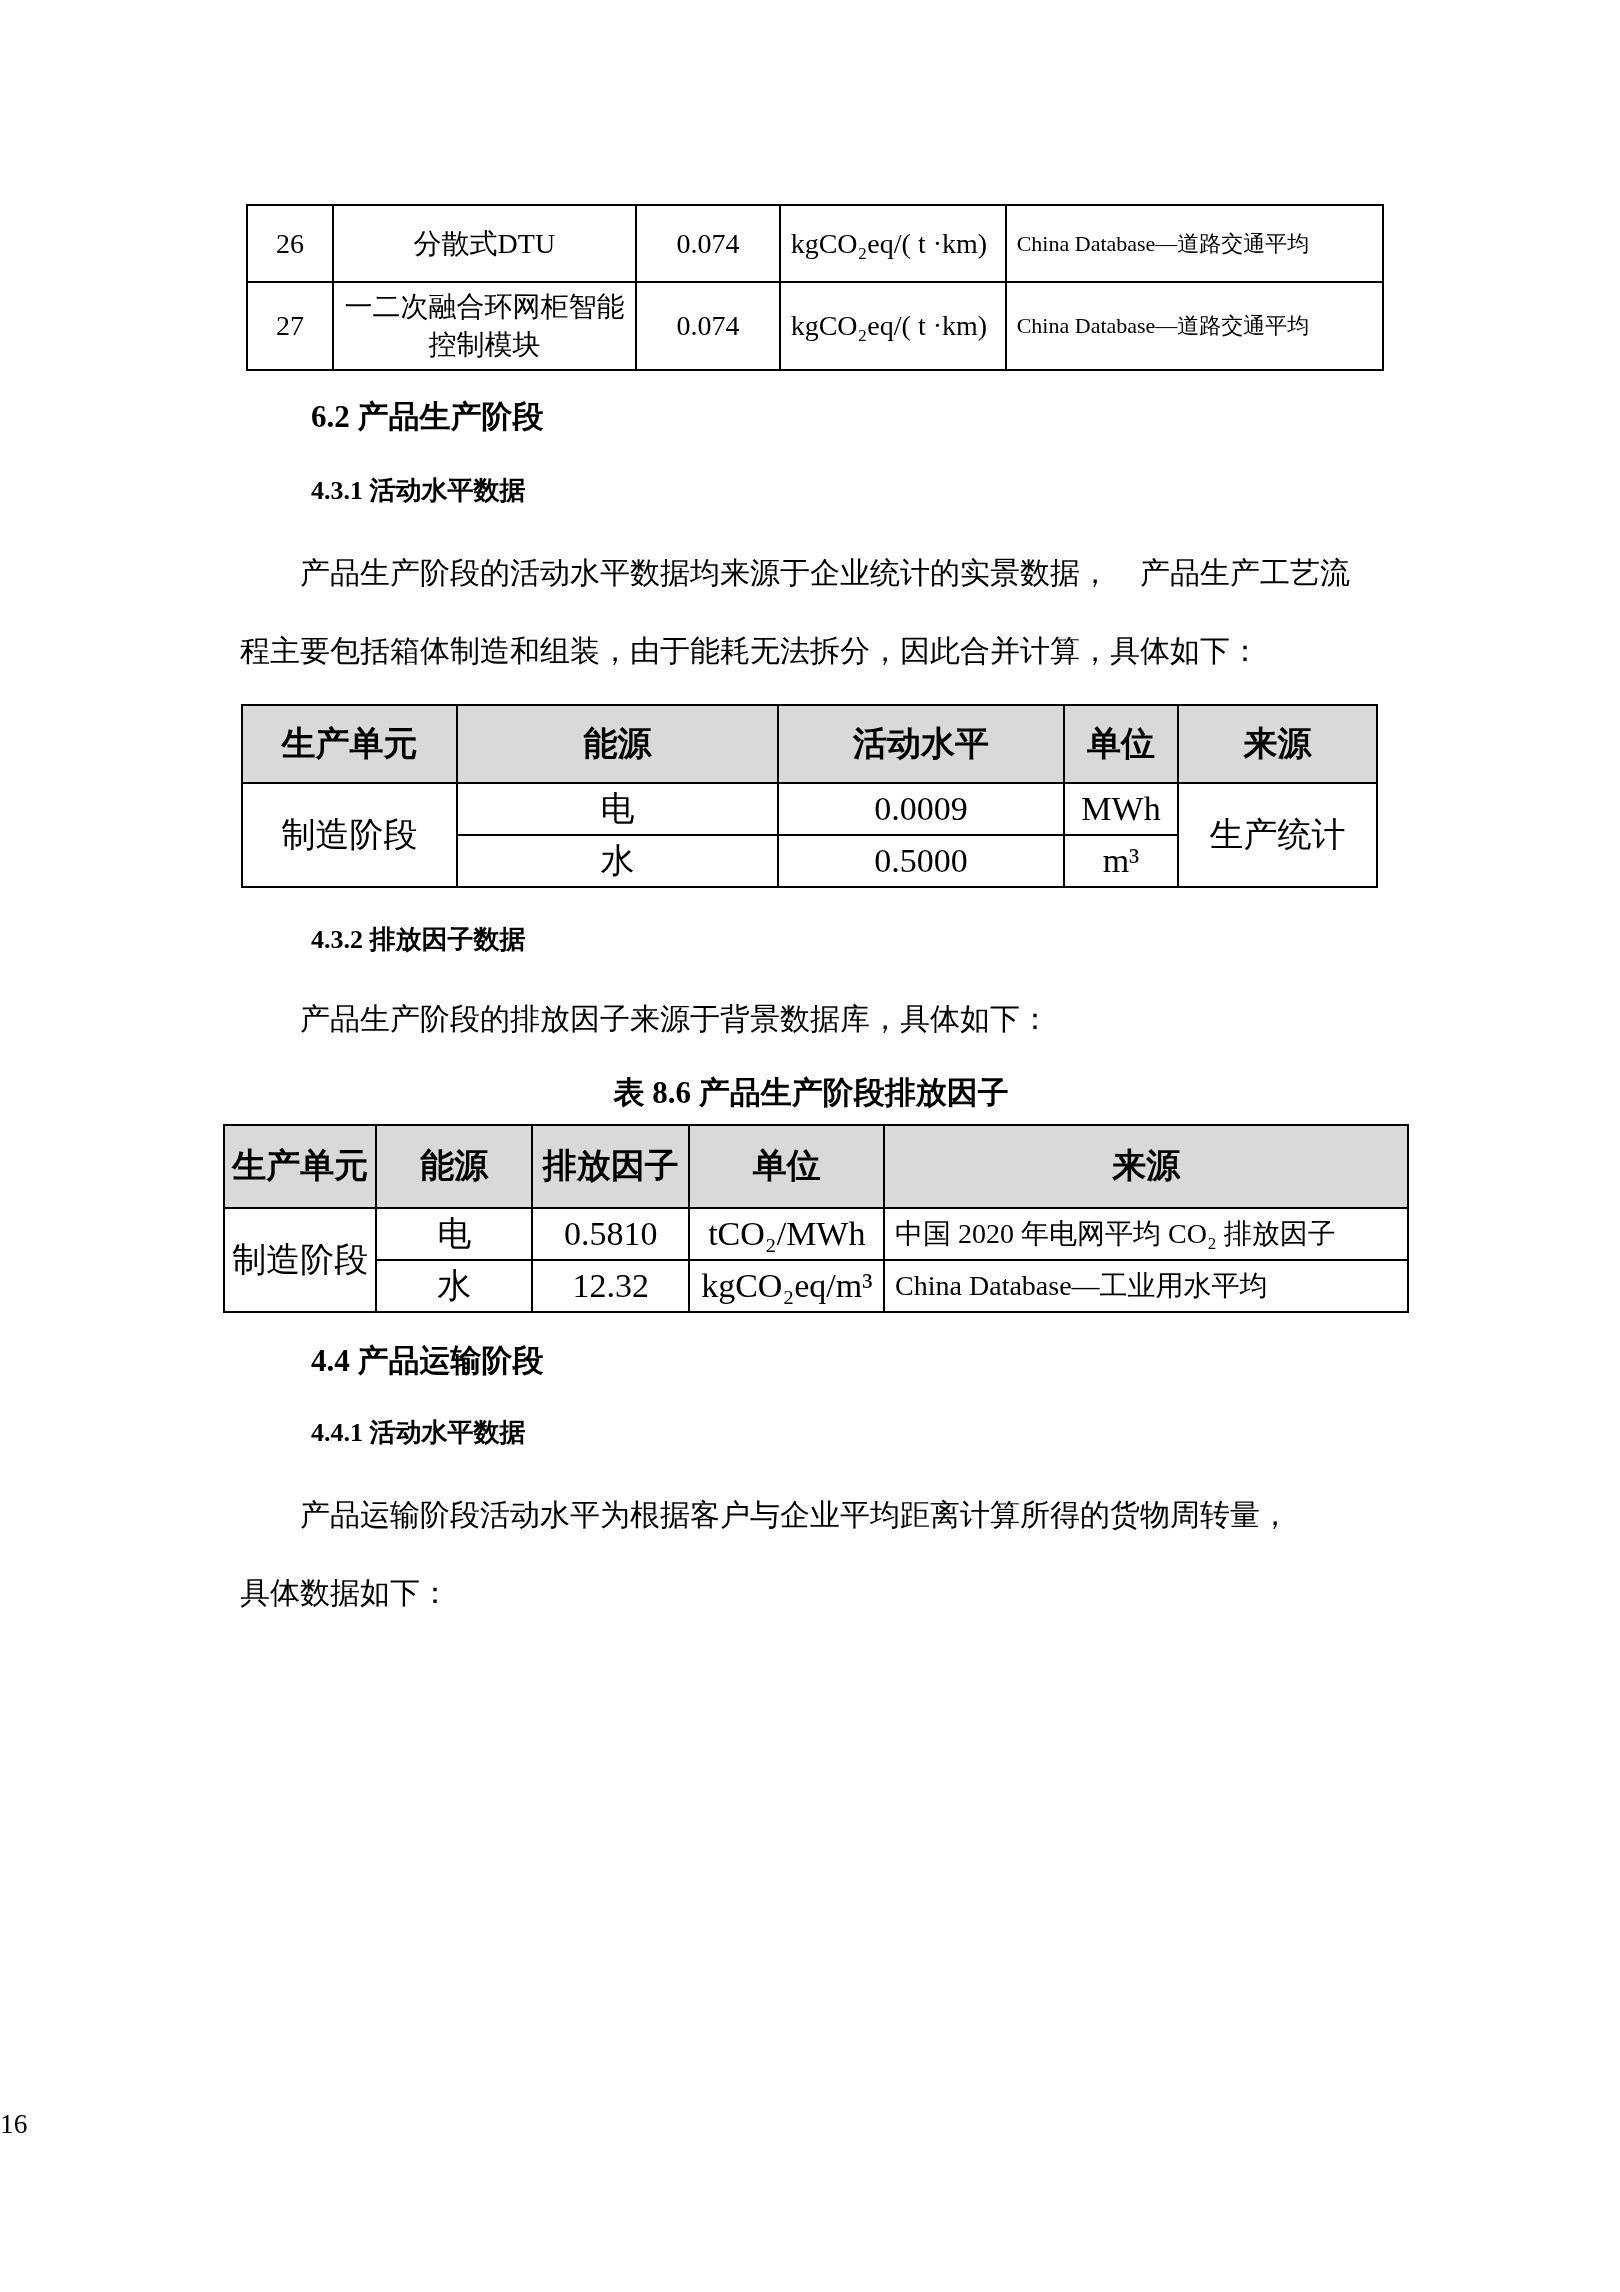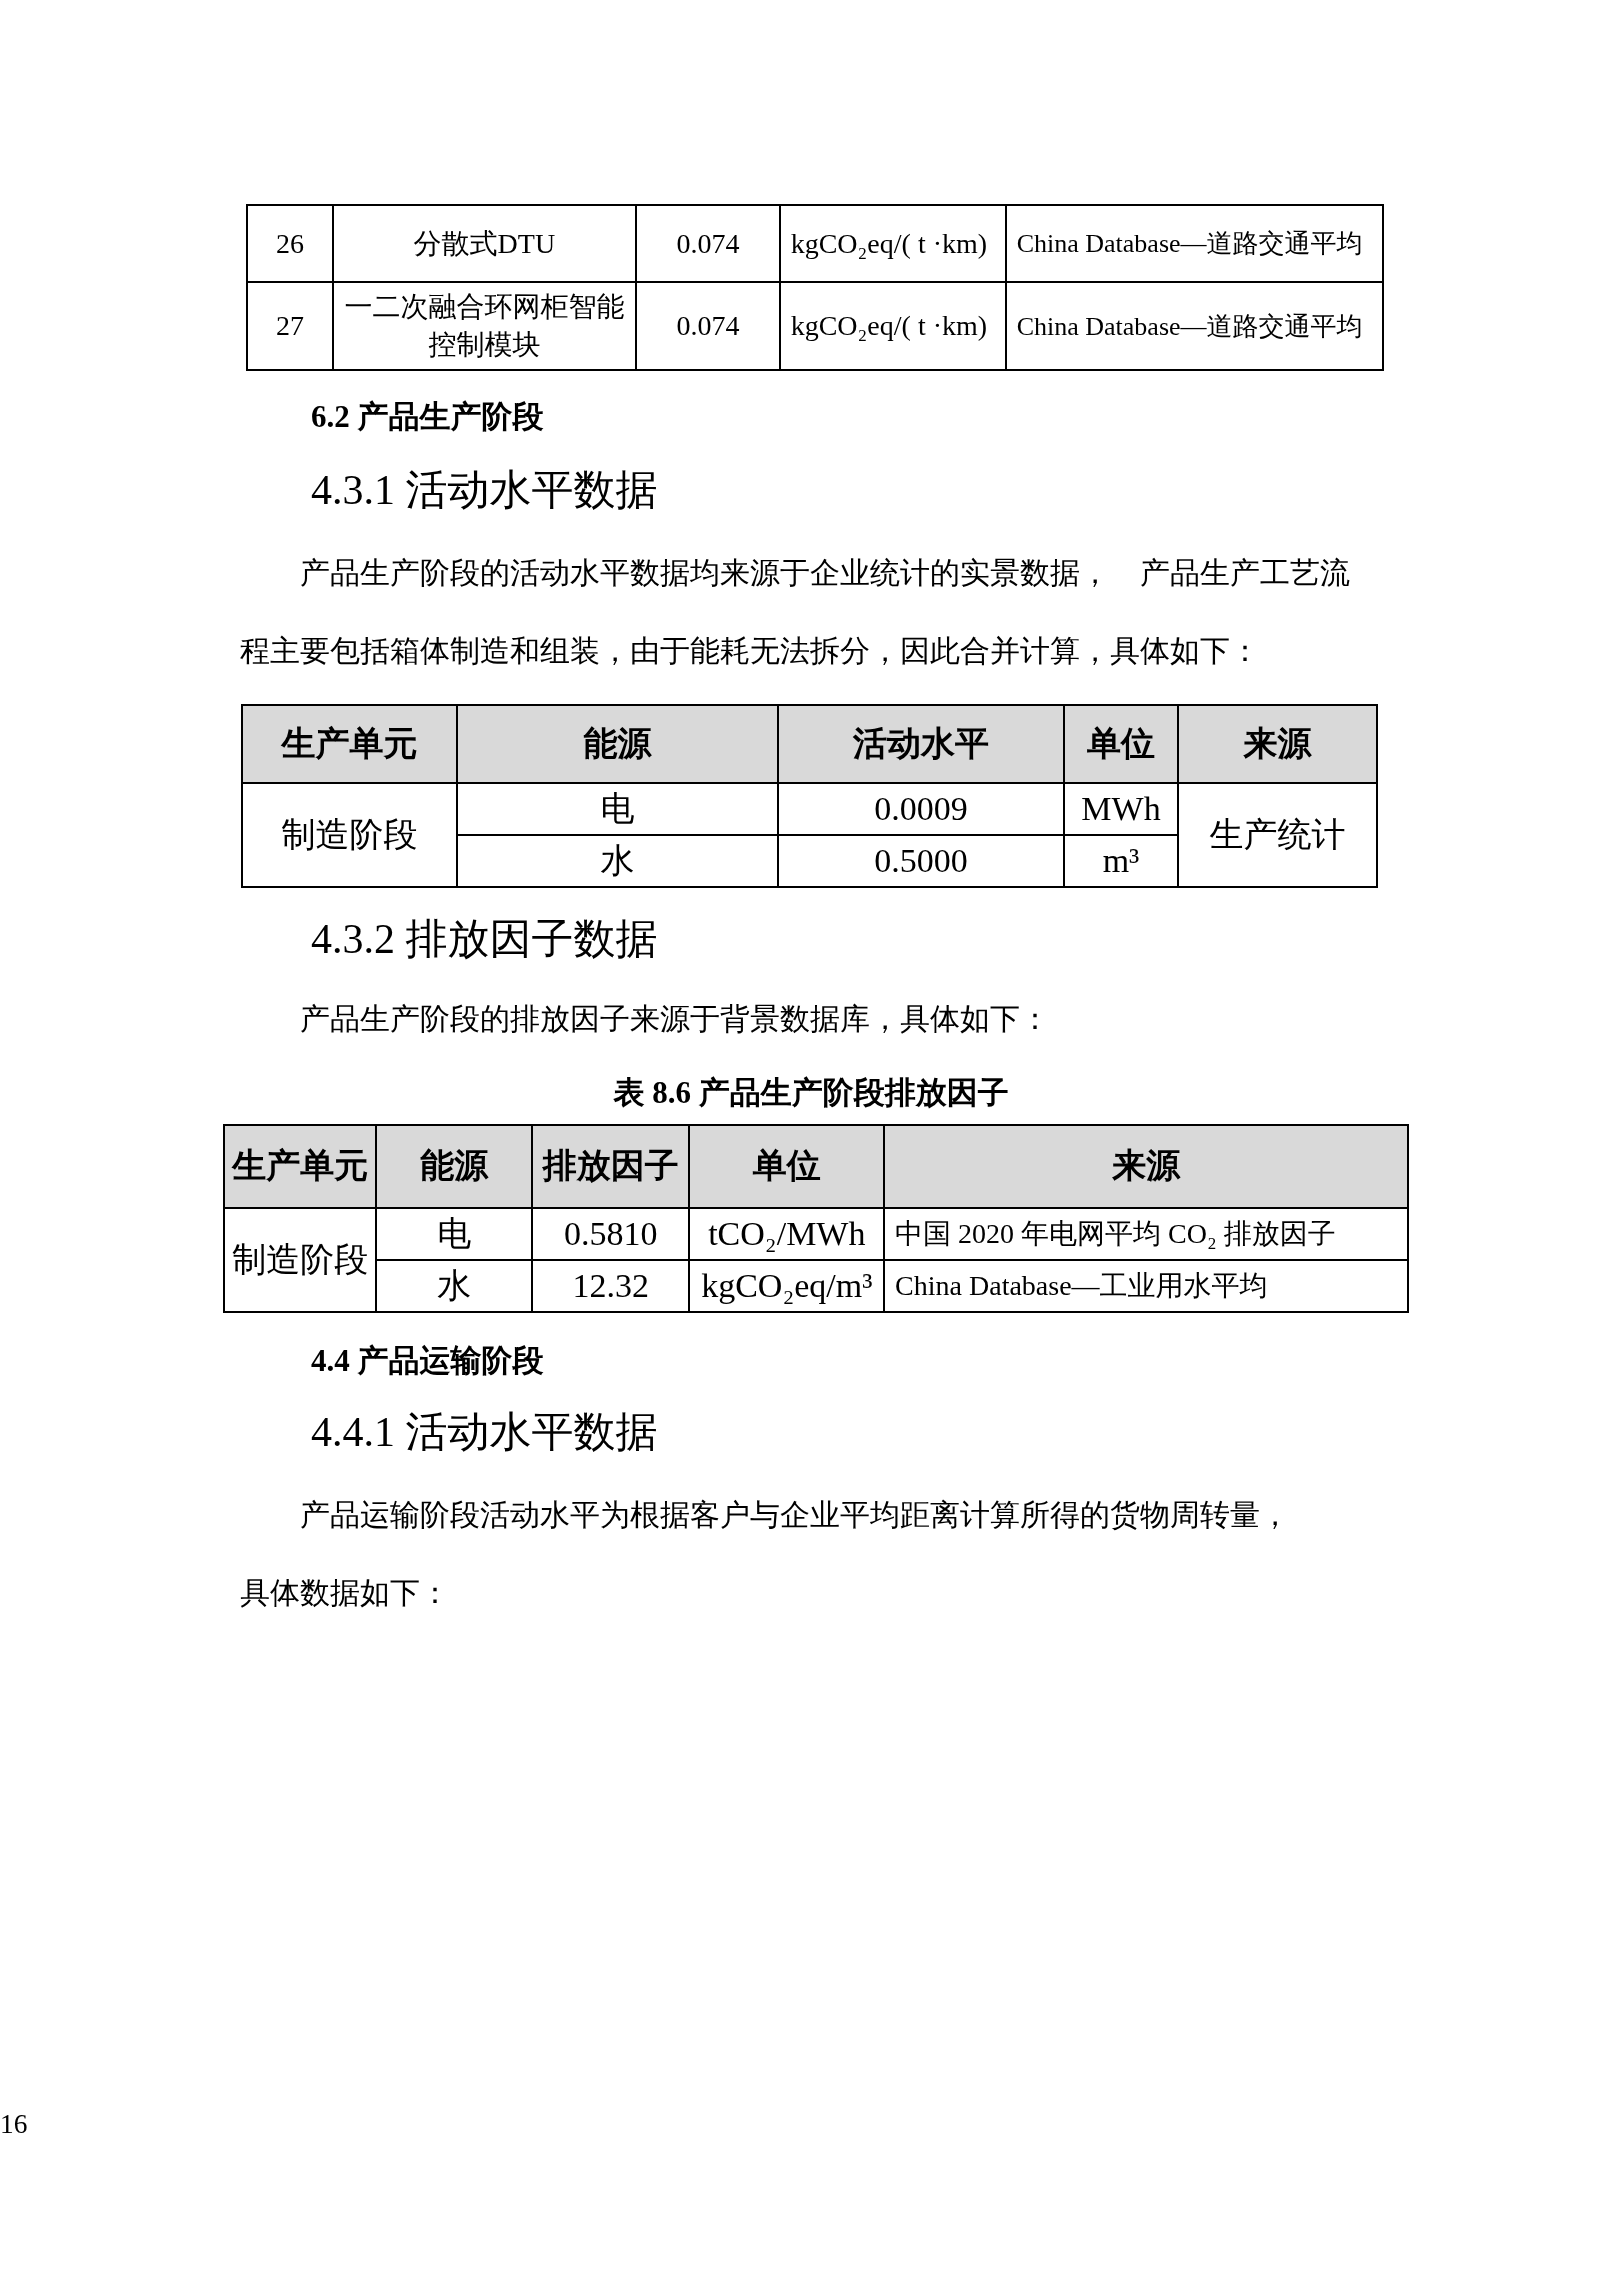--- a/index.html
+++ b/index.html
@@ -24,26 +24,26 @@
     text-align:center;
     vertical-align:middle;
     font-size:34px;
     padding:2px 5.9px;
     overflow:hidden;
   }
   
   .top-table{margin-top:204px;margin-left:5.9px;width:1137px;}
   .top-table td{font-size:28px;}
   .top-table .c-unit,.top-table .c-src{text-align:left;padding-left:9.8px;white-space:nowrap;}
-  .top-table .c-src{font-size:26px;}
+  .top-table .c-src{font-size:22px;}
   .top-table tr.r1{height:77px;}
   .top-table tr.r2{height:88px;}
   
   .h2{margin:29px 0 0 71px;font-size:31px;font-weight:bold;line-height:33px;}
-  .h3{margin:41px 0 0 71px;font-size:42px;font-weight:normal;line-height:33px;}
+  .h3{margin:41px 0 0 71px;font-size:26px;font-weight:bold;line-height:33px;}
   
   .para{
     margin-top:27.4px;
     font-size:30px;
     line-height:78px;
     white-space:pre-line;
     text-align:left;
   }
   
   .caption{margin-top:23.5px;text-align:center;font-weight:bold;font-size:31px;line-height:35px;}

